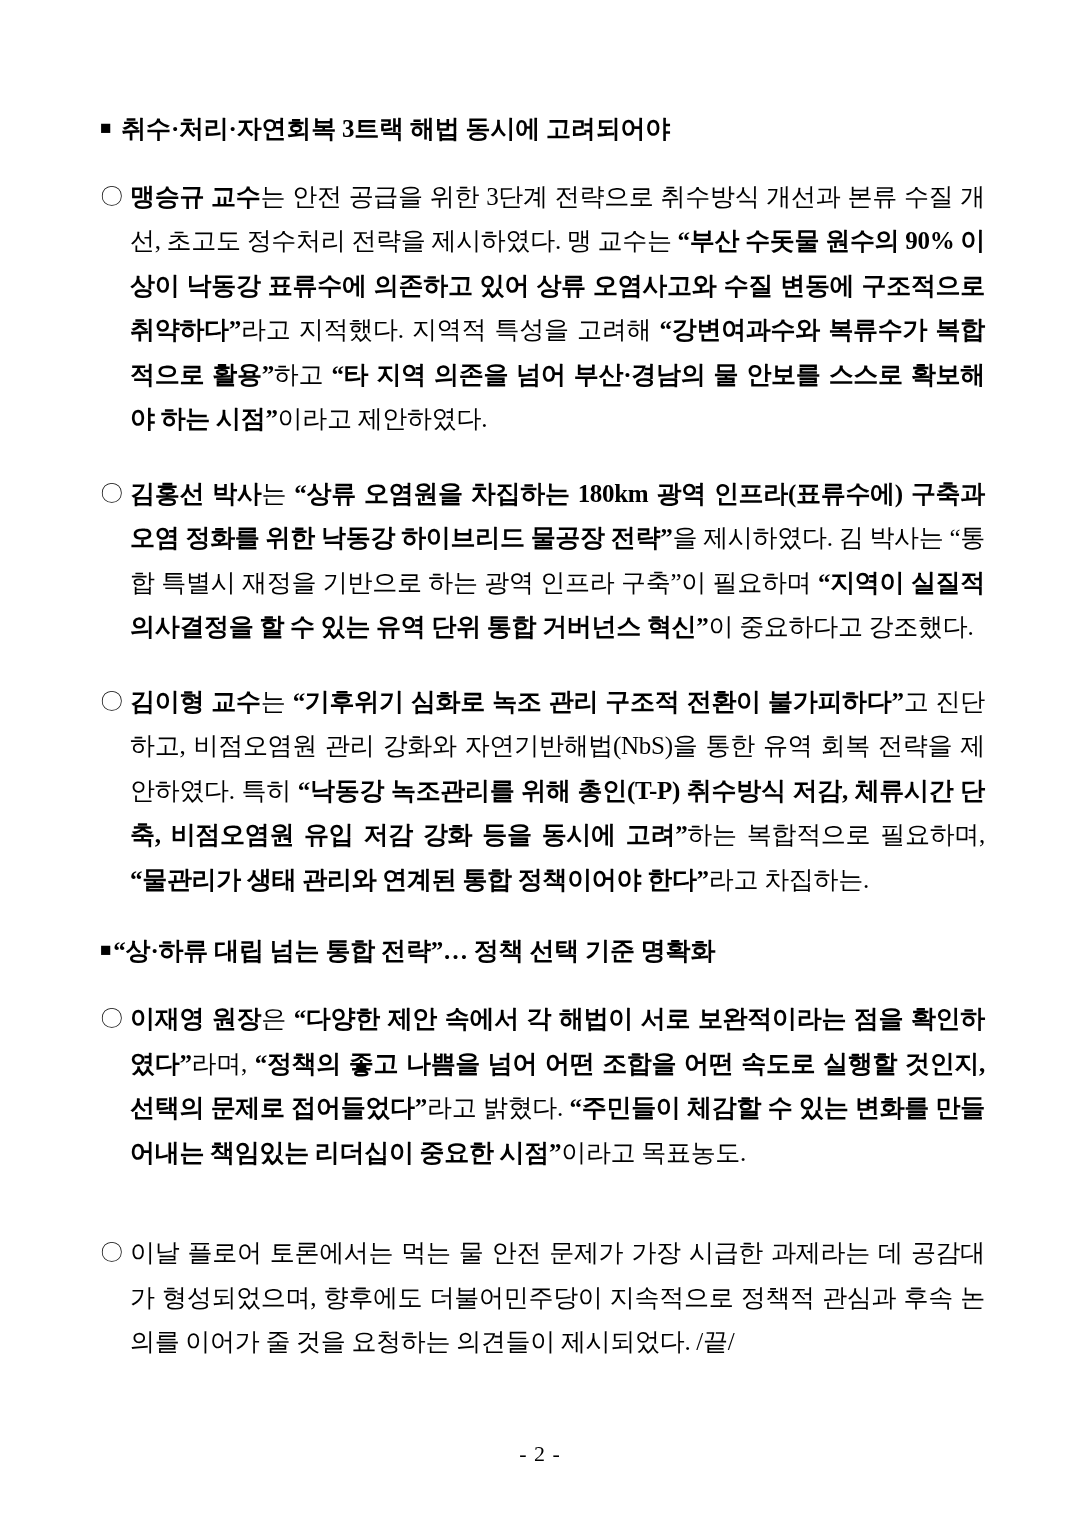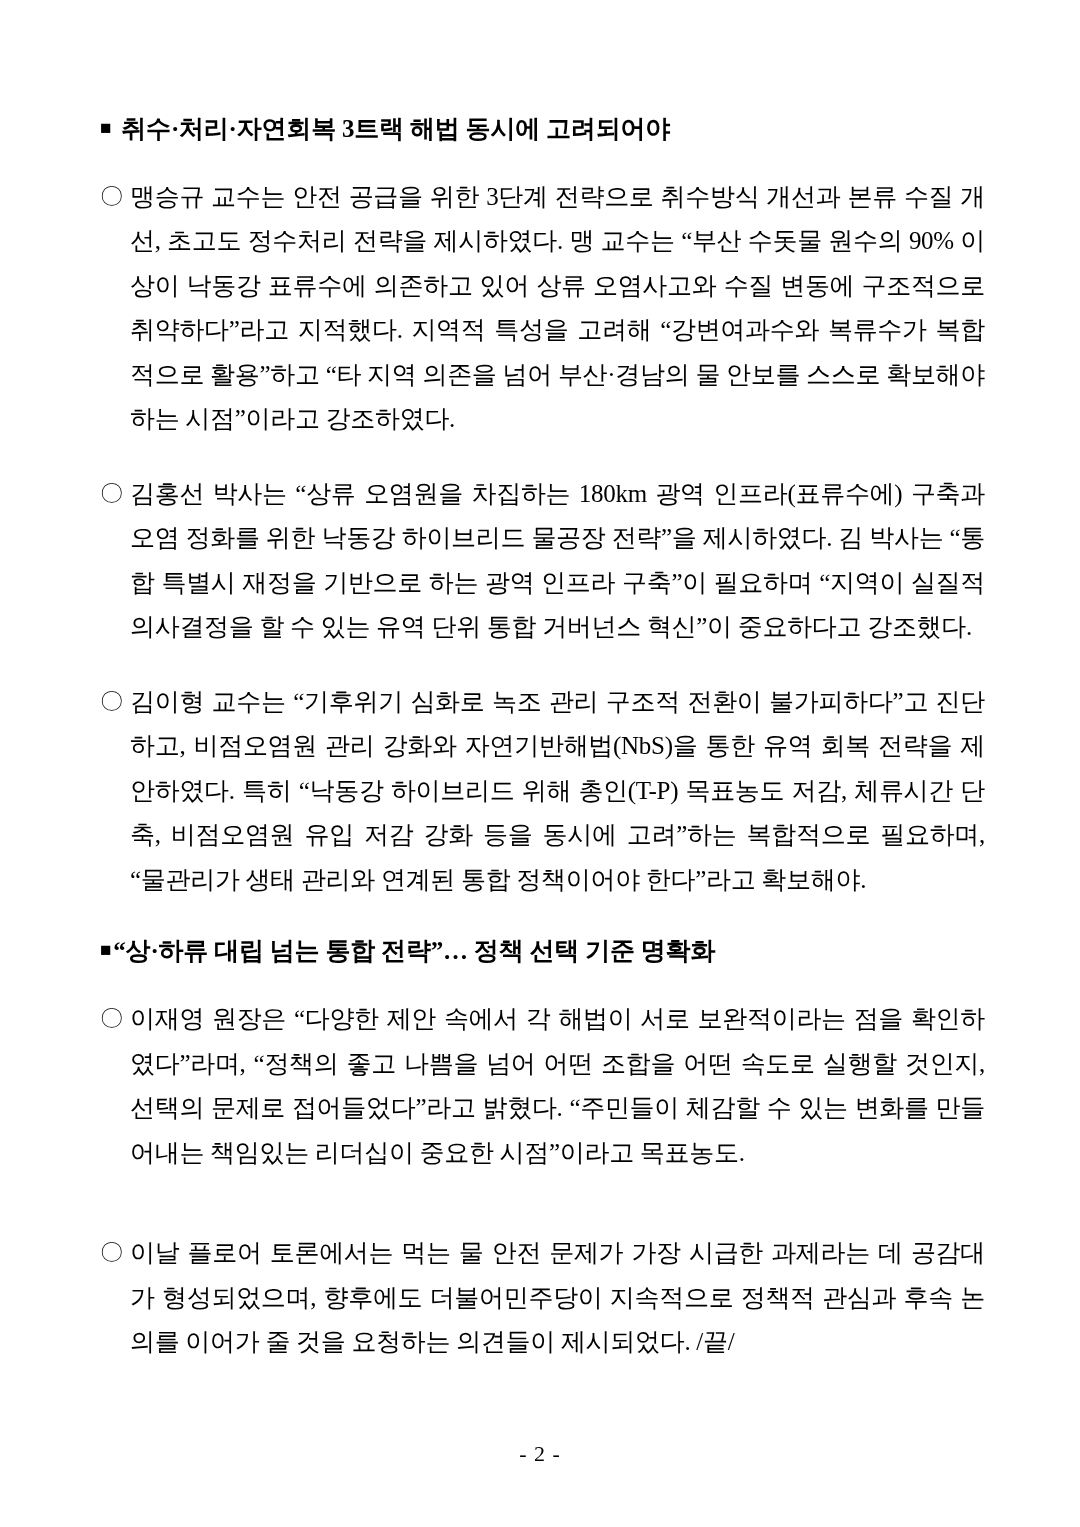--- a/index.html
+++ b/index.html
@@ -55,21 +55,21 @@
     width: 30px;
     font-size: 23px;
     line-height: 1.9;
   }
   .para .ptext {
     flex: 1 1 auto;
     text-align: justify;
     text-justify: inter-character;
   }
   b, .b {
-    font-weight: normal;
+    font-weight: bold;
   }
   .footer {
     position: absolute;
     left: 0;
     right: 0;
     bottom: 60px;
     text-align: center;
     font-size: 22px;
     letter-spacing: 1px;
   }
@@ -81,29 +81,29 @@
 <body>
 
 <div class="page">
   <div id="content">
       <div class="heading">
         <span class="marker">■</span>
         <span class="htext">취수·처리·자연회복 3트랙 해법 동시에 고려되어야</span>
       </div>
       <div class="para">
         <span class="bullet">〇</span>
-        <span class="ptext"><b>맹승규 교수</b><span>는 안전 공급을 위한 3단계 전략으로 취수방식 개선과 본류 수질 개선, 초고도 정수처리 전략을 제시하였다. 맹 교수는 </span><b>“부산 수돗물 원수의 90% 이상이 낙동강 표류수에 의존하고 있어 상류 오염사고와 수질 변동에 구조적으로 취약하다”</b><span>라고 지적했다. 지역적 특성을 고려해 </span><b>“강변여과수와 복류수가 복합적으로 활용”</b><span>하고 </span><b>“타 지역 의존을 넘어 부산·경남의 물 안보를 스스로 확보해야 하는 시점”</b><span>이라고 강조하였다.</span></span>
+        <span class="ptext"><b>맹승규 교수</b><span>는 안전 공급을 위한 3단계 전략으로 취수방식 개선과 본류 수질 개선, 초고도 정수처리 전략을 제시하였다. 맹 교수는 </span><b>“부산 수돗물 원수의 90% 이상이 낙동강 표류수에 의존하고 있어 상류 오염사고와 수질 변동에 구조적으로 취약하다”</b><span>라고 지적했다. 지역적 특성을 고려해 </span><b>“강변여과수와 복류수가 복합적으로 활용”</b><span>하고 </span><b>“타 지역 의존을 넘어 부산·경남의 물 안보를 스스로 확보해야 하는 시점”</b><span>이라고 제안하였다.</span></span>
       </div>
       <div class="para">
         <span class="bullet">〇</span>
         <span class="ptext"><b>김홍선 박사</b><span>는 </span><b>“상류 오염원을 차집하는 180km 광역 인프라(표류수에) 구축과 오염 정화를 위한 낙동강 하이브리드 물공장 전략”</b><span>을 제시하였다. 김 박사는 “통합 특별시 재정을 기반으로 하는 광역 인프라 구축”이 필요하며 </span><b>“지역이 실질적 의사결정을 할 수 있는 유역 단위 통합 거버넌스 혁신”</b><span>이 중요하다고 강조했다.</span></span>
       </div>
       <div class="para">
         <span class="bullet">〇</span>
-        <span class="ptext"><b>김이형 교수</b><span>는 </span><b>“기후위기 심화로 녹조 관리 구조적 전환이 불가피하다”</b><span>고 진단하고, 비점오염원 관리 강화와 자연기반해법(NbS)을 통한 유역 회복 전략을 제안하였다. 특히 </span><b>“낙동강 하이브리드 위해 총인(T-P) 목표농도 저감, 체류시간 단축, 비점오염원 유입 저감 강화 등을 동시에 고려”</b><span>하는 복합적으로 필요하며, </span><b>“물관리가 생태 관리와 연계된 통합 정책이어야 한다”</b><span>라고 확보해야.</span></span>
+        <span class="ptext"><b>김이형 교수</b><span>는 </span><b>“기후위기 심화로 녹조 관리 구조적 전환이 불가피하다”</b><span>고 진단하고, 비점오염원 관리 강화와 자연기반해법(NbS)을 통한 유역 회복 전략을 제안하였다. 특히 </span><b>“낙동강 녹조관리를 위해 총인(T-P) 취수방식 저감, 체류시간 단축, 비점오염원 유입 저감 강화 등을 동시에 고려”</b><span>하는 복합적으로 필요하며, </span><b>“물관리가 생태 관리와 연계된 통합 정책이어야 한다”</b><span>라고 차집하는.</span></span>
       </div>
       <div class="heading tight">
         <span class="marker">■</span>
         <span class="htext">“상·하류 대립 넘는 통합 전략”… 정책 선택 기준 명확화</span>
       </div>
       <div class="para">
         <span class="bullet">〇</span>
         <span class="ptext"><b>이재영 원장</b><span>은 </span><b>“다양한 제안 속에서 각 해법이 서로 보완적이라는 점을 확인하였다”</b><span>라며, </span><b>“정책의 좋고 나쁨을 넘어 어떤 조합을 어떤 속도로 실행할 것인지, 선택의 문제로 접어들었다”</b><span>라고 밝혔다. </span><b>“주민들이 체감할 수 있는 변화를 만들어내는 책임있는 리더십이 중요한 시점”</b><span>이라고 목표농도.</span></span>
       </div>
       <div class="spacer-lg"></div>

